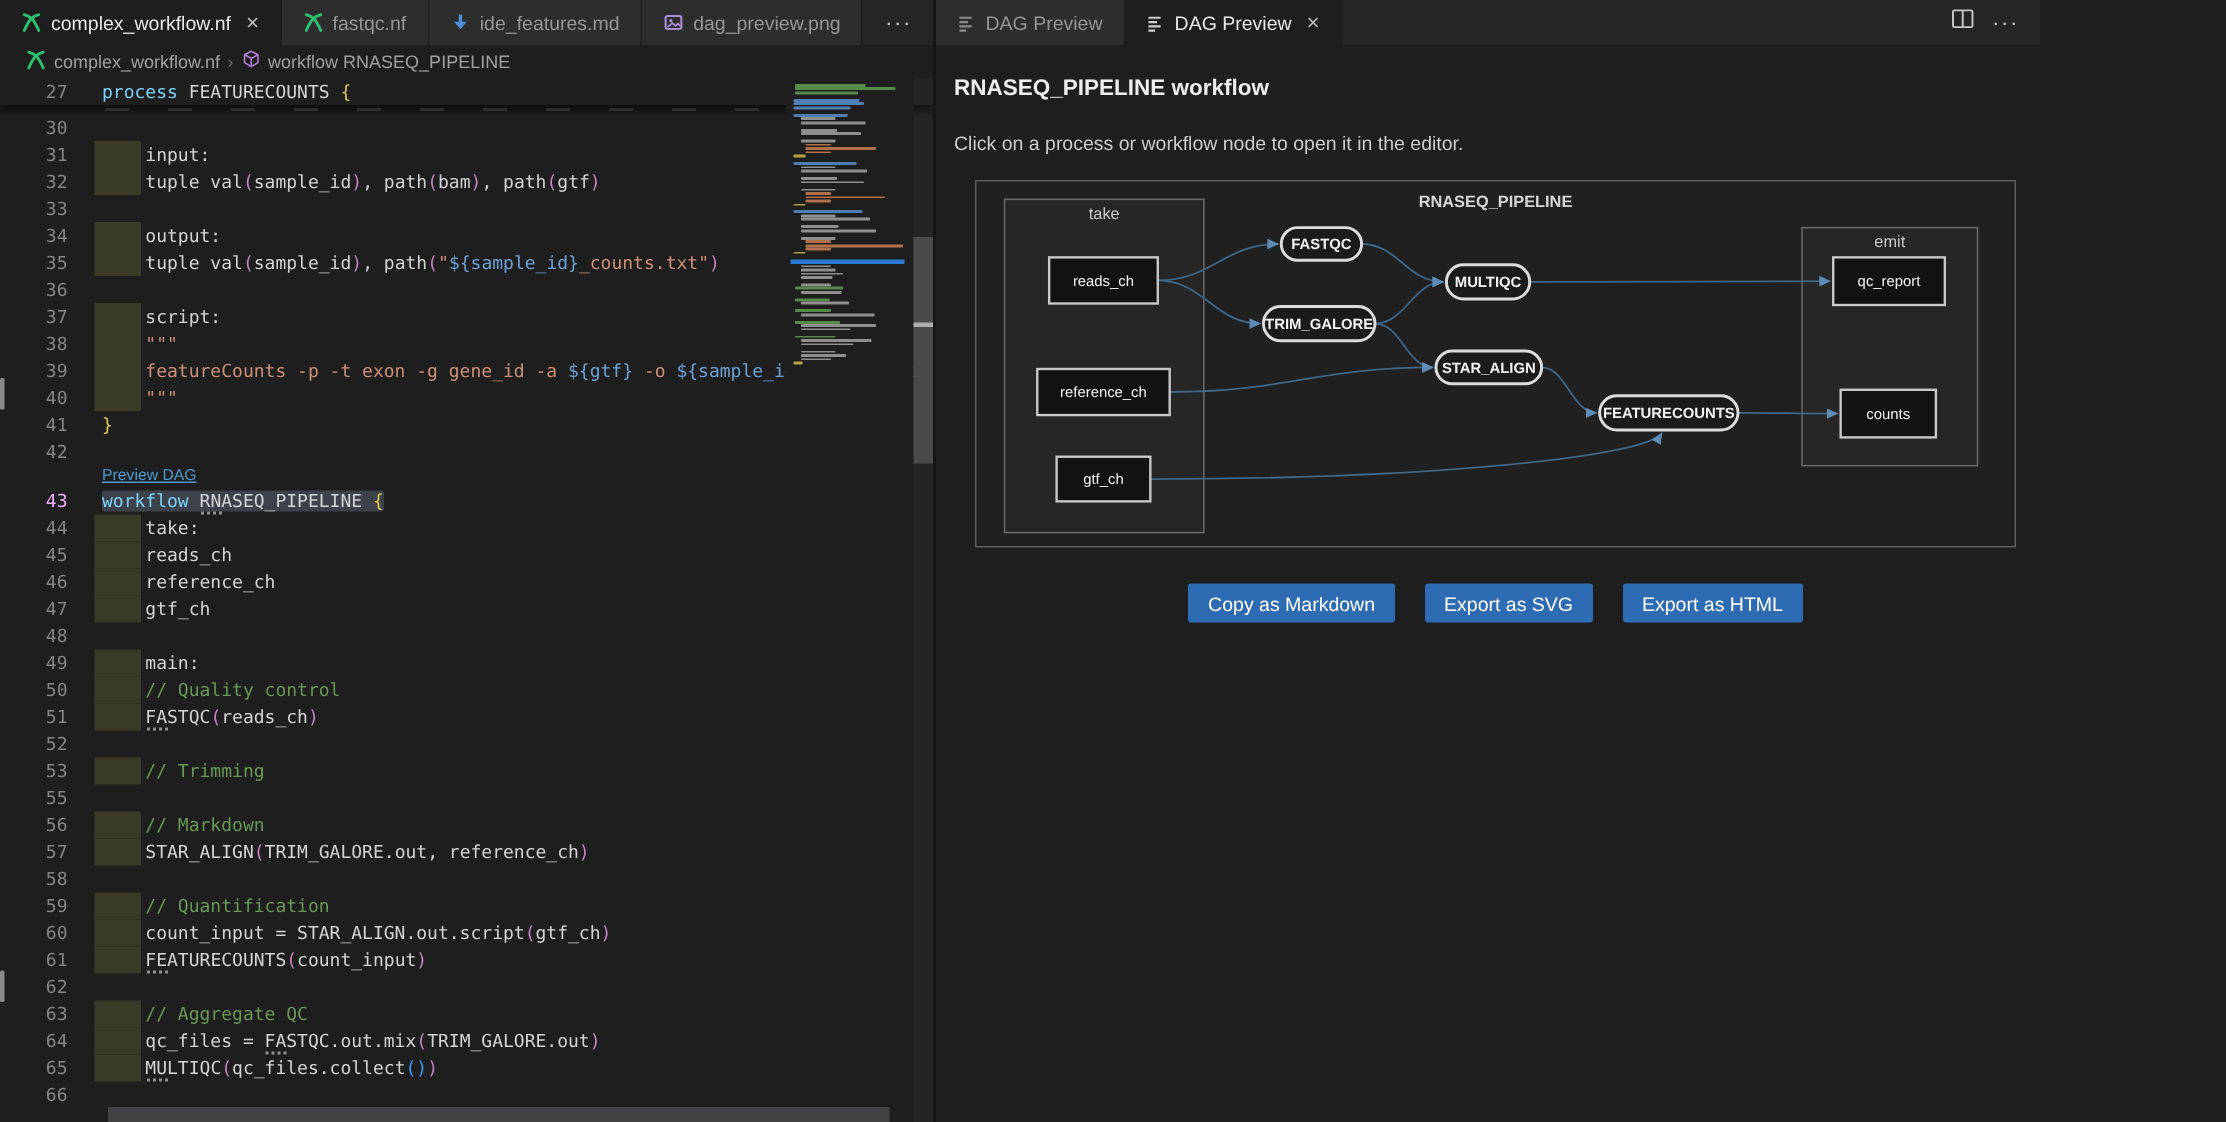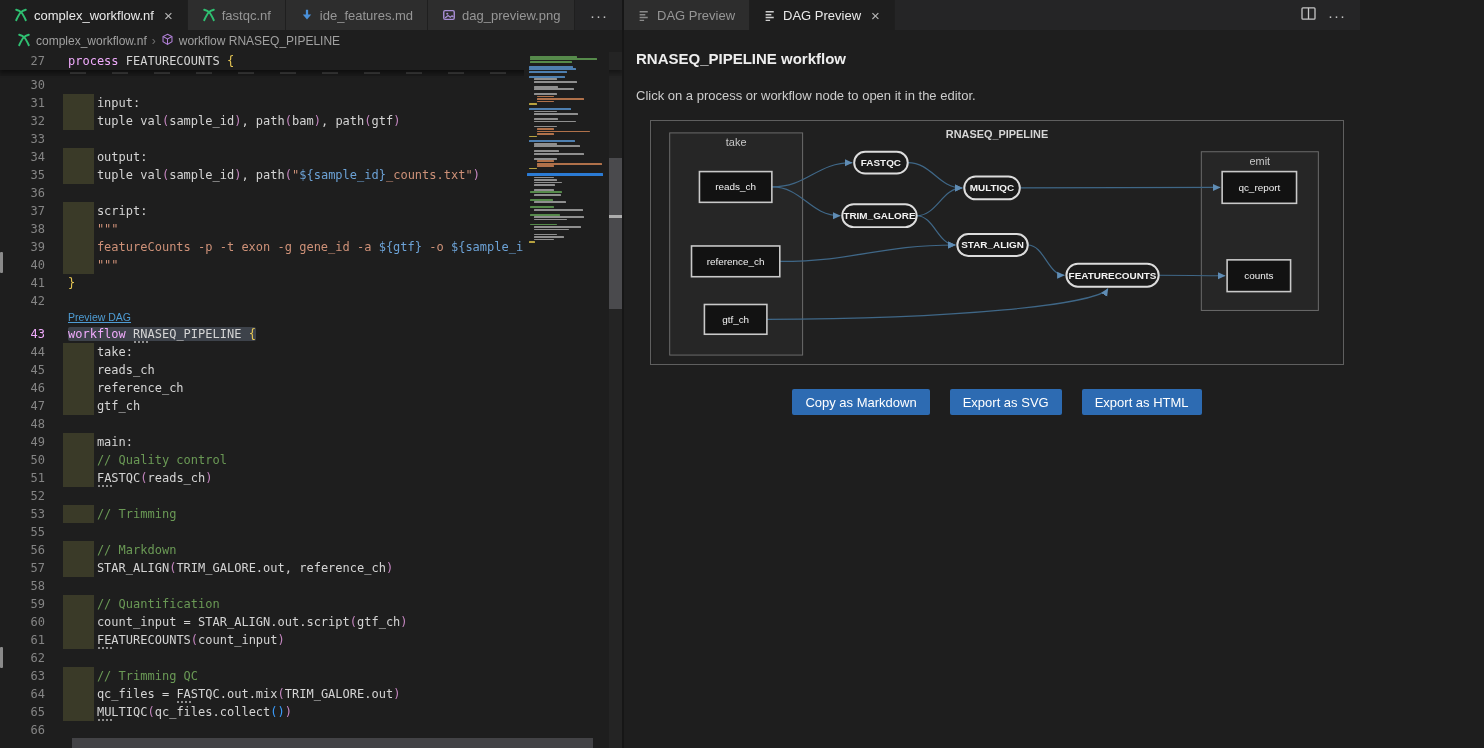--- a/index.html
+++ b/index.html
@@ -34,21 +34,21 @@
   .row.active .ln{color:#f0abfc;}
   .row .band{position:absolute;left:63px;width:31px;top:0;bottom:0;background:#3a3a28;}
   .row .txt{position:absolute;left:68px;white-space:pre;}
   .sticky{position:relative;z-index:4;background:#1e1e1e;box-shadow:0 3px 4px rgba(0,0,0,.45);}
   .sliver{height:6px;background:#1a1a1a;position:relative;}
   .sliver:after{content:"";position:absolute;left:70px;right:105px;top:2px;height:2px;
     background:repeating-linear-gradient(90deg,#3c3c3c 0 16px,transparent 16px 42px);}
   .lensrow{height:15px;line-height:15px;}
   .lens{position:absolute;left:68px;font-family:"Liberation Sans",sans-serif;
     font-size:10.5px;color:#4e9cd4;cursor:pointer;text-decoration:underline;}
-  .tk-k{color:#f0abfc;} .tk-t{color:#d4d4d4;} .tk-c{color:#6a9955;}
+  .tk-k{color:#7dd3fc;} .tk-t{color:#d4d4d4;} .tk-c{color:#6a9955;}
   .tk-s{color:#ce9178;} .tk-i{color:#6ca2d6;} .tk-p{color:#c586c0;}
   .tk-b{color:#3b9eff;} .tk-y{color:#e8c855;}
   .u{position:relative;display:inline-block;}
   .u:after{content:"";position:absolute;left:1px;bottom:0px;width:14px;border-bottom:2px dotted #8f8f8f;}
   .hlbox{background:#3d424a;border-radius:2px;}
 
   
   .minimap{position:absolute;top:0;bottom:0;right:13px;width:85px;background:#1e1e1e;z-index:5;}
   .mrow{height:1.7px;margin-bottom:0.8px;border-radius:0.5px;}
   .vscroll{position:absolute;top:0;bottom:0;right:0;width:13px;background:rgba(121,121,121,.08);z-index:6;}
@@ -164,21 +164,21 @@
           <div class="row"><span class="ln">52</span><span class="txt"></span></div>
           <div class="row"><span class="ln">53</span><span class="band"></span><span class="txt"><span class="tk-c">    // Trimming</span></span></div>
           <div class="row"><span class="ln">55</span><span class="txt"></span></div>
           <div class="row"><span class="ln">56</span><span class="band"></span><span class="txt"><span class="tk-c">    // Markdown</span></span></div>
           <div class="row"><span class="ln">57</span><span class="band"></span><span class="txt"><span class="tk-t">    STAR_ALIGN</span><span class="tk-p">(</span><span class="tk-t">TRIM_GALORE.out, reference_ch</span><span class="tk-p">)</span></span></div>
           <div class="row"><span class="ln">58</span><span class="txt"></span></div>
           <div class="row"><span class="ln">59</span><span class="band"></span><span class="txt"><span class="tk-c">    // Quantification</span></span></div>
           <div class="row"><span class="ln">60</span><span class="band"></span><span class="txt"><span class="tk-t">    count_input = STAR_ALIGN.out.script</span><span class="tk-p">(</span><span class="tk-t">gtf_ch</span><span class="tk-p">)</span></span></div>
           <div class="row"><span class="ln">61</span><span class="band"></span><span class="txt"><span class="tk-t">    </span><span class="tk-t u">FEATURECOUNTS</span><span class="tk-p">(</span><span class="tk-t">count_input</span><span class="tk-p">)</span></span></div>
           <div class="row"><span class="ln">62</span><span class="txt"></span></div>
-          <div class="row"><span class="ln">63</span><span class="band"></span><span class="txt"><span class="tk-c">    // Trimming QC</span></span></div>
+          <div class="row"><span class="ln">63</span><span class="band"></span><span class="txt"><span class="tk-c">    // Aggregate QC</span></span></div>
           <div class="row"><span class="ln">64</span><span class="band"></span><span class="txt"><span class="tk-t">    qc_files = </span><span class="tk-t u">FASTQC</span><span class="tk-t">.out.mix</span><span class="tk-p">(</span><span class="tk-t">TRIM_GALORE.out</span><span class="tk-p">)</span></span></div>
           <div class="row"><span class="ln">65</span><span class="band"></span><span class="txt"><span class="tk-t">    </span><span class="tk-t u">MULTIQC</span><span class="tk-p">(</span><span class="tk-t">qc_files.collect</span><span class="tk-b">(</span><span class="tk-b">)</span><span class="tk-p">)</span></span></div>
           <div class="row"><span class="ln">66</span><span class="txt"></span></div>
         </div>
       <div class="minimap" id="minimap">
           <div style="position: absolute; top: 4px; left: 3px; right: 4px;">
             <div class="mrow" style="background: rgb(86, 138, 75); width: 47.12px; margin-left: 3px;"></div>
             <div class="mrow" style="background: rgb(86, 138, 75); width: 66.88px; margin-left: 3px;"></div>
             <div class="mrow" style="background: rgb(86, 138, 75); width: 41.8px; margin-left: 3px;"></div>
             <div class="mrow"></div>

